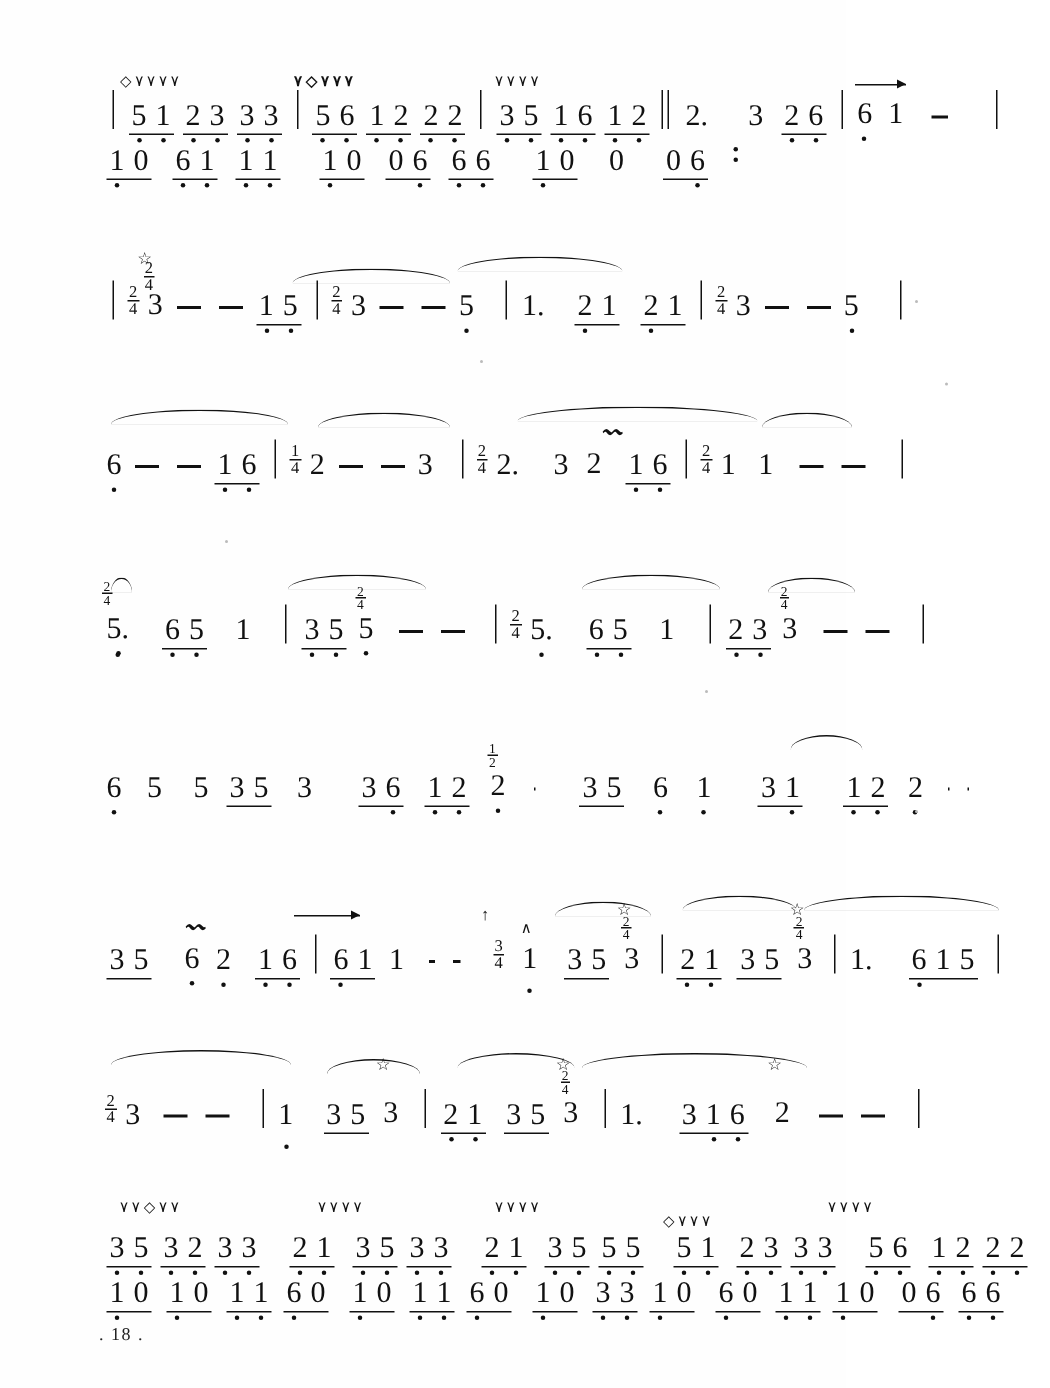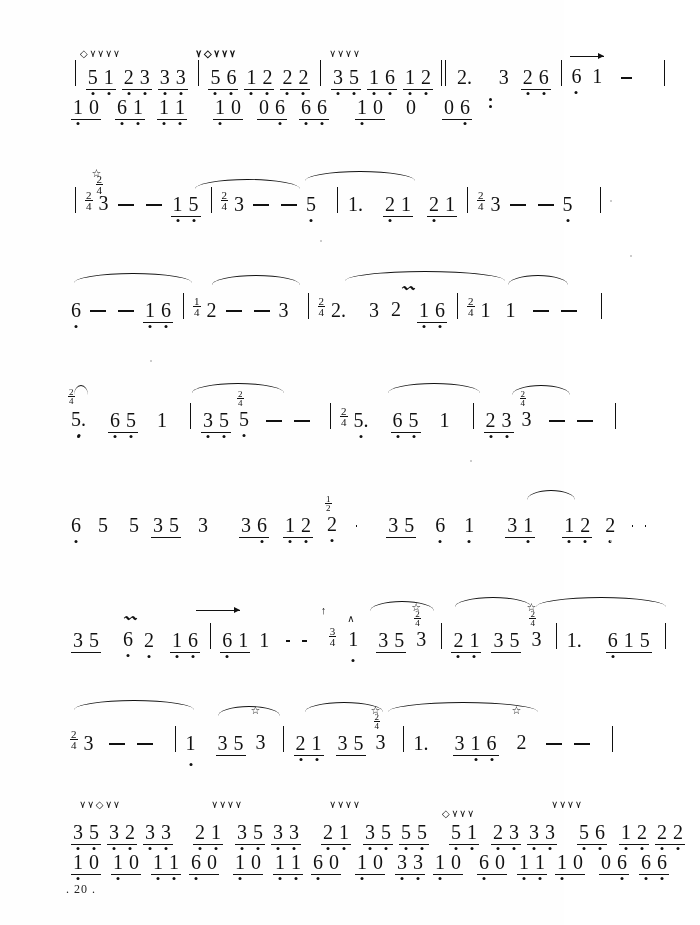--- a/index.html
+++ b/index.html
@@ -821,21 +821,21 @@
         <span class="n"><span class="num">0</span></span>
         <span class="n dotd"><span class="num">6</span></span>
       </span>
       <span class="grp ub" style="margin-left:6px;">
         <span class="n dotd"><span class="num">6</span></span>
         <span class="n dotd"><span class="num">6</span></span>
       </span>
     </div>
   </div>
 
-  <div class="page-num">. 20 .</div>
+  <div class="page-num">. 18 .</div>
 
   <span class="fleck" style="left:610px;top:200px;"></span>
   <span class="fleck" style="left:630px;top:255px;"></span>
   <span class="fleck" style="left:320px;top:240px;"></span>
   <span class="fleck" style="left:610px;top:540px;"></span>
   <span class="fleck" style="left:150px;top:360px;"></span>
   <span class="fleck" style="left:470px;top:460px;"></span>
 </div>
 
 </body></html>

